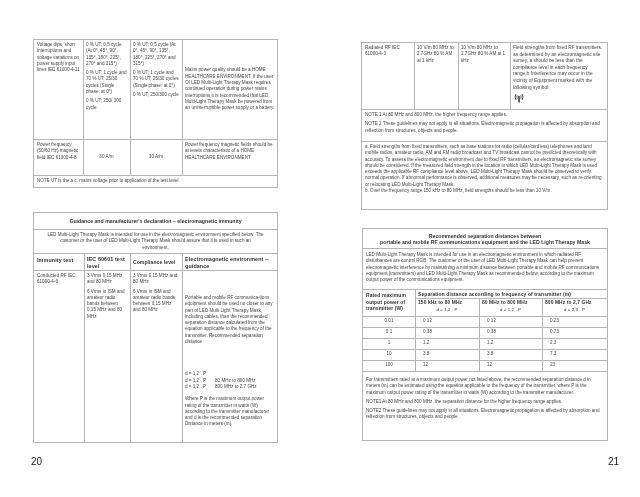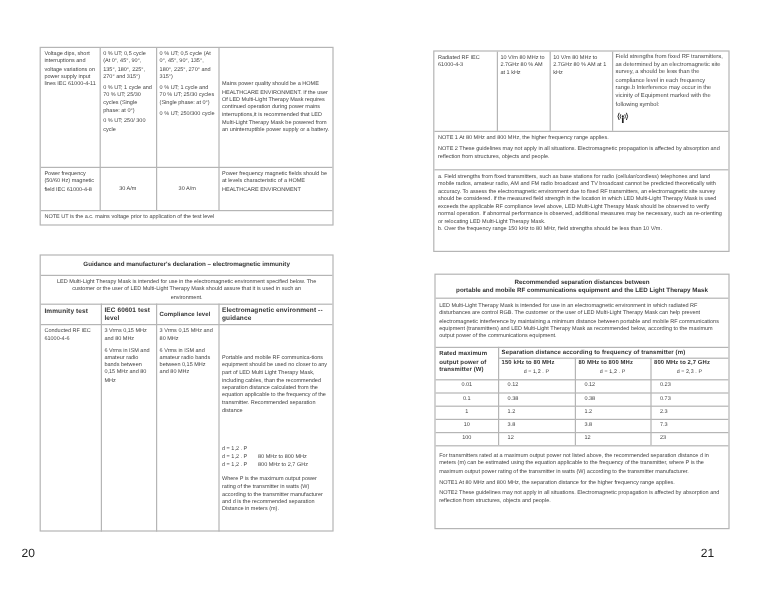--- a/index.html
+++ b/index.html
@@ -86,21 +86,21 @@
     </div>
     <div class="cell" style="left:148px;top:58px;width:95px;padding-top:24px;">
       <div class="para" style="margin-bottom:26px;">Portable and mobile RF communica-tions equipment should be used no closer to any part of LED Multi Light Therapy Mask, including cables, than the recommended separation distance calculated from the equation applicable to the frequency of the transmitter. Recommended separation distance</div>
       <div><span>d = 1,2 . P</span></div>
       <div><span style="display:inline-block;width:30px;">d = 1,2 . P</span><span>80 MHz to 800 MHz</span></div>
       <div style="margin-bottom:6px;"><span style="display:inline-block;width:30px;">d = 1,2 . P</span><span>800 MHz to 2,7 GHz</span></div>
       <div class="para">Where P is the maximum output power rating of the transmitter in watts (W) according to the transmitter manufacturer and d is the recommended separation Distance in meters (m).</div>
     </div>
   </div>
 
-  <div class="pnum" style="left:18px;">20</div>
+  <div class="pnum" style="left:31px;">20</div>
 </div>
 
 <div class="page right">
 
   <div class="tbl" style="left:41px;top:42px;width:247px;height:168px;">
     <div class="vline" style="left:52px;top:0;height:66px;"></div>
     <div class="vline" style="left:96px;top:0;height:66px;"></div>
     <div class="vline" style="left:148px;top:0;height:66px;"></div>
     <div class="hline" style="left:0;top:66px;width:245px;"></div>
     <div class="hline" style="left:0;top:98px;width:245px;"></div>
@@ -200,14 +200,14 @@
       <div class="cell" style="left:185px;top:131px;width:59px;padding:2px;">23</div>
     </div>
 
     <div class="cell" style="left:0;top:146px;width:244px;">
       <div class="para">For transmitters rated at a maximum output power not listed above, the recommended separation distance d in meters (m) can be estimated using the equation applicable to the frequency of the transmitter, where P is the maximum output power rating of the transmitter in watts (W) according to the transmitter manufacturer.</div>
       <div class="para">NOTE1 At 80 MHz and 800 MHz, the separation distance for the higher frequency range applies.</div>
       <div>NOTE2 These guidelines may not apply in all situations. Electromagnetic propagation is affected by absorption and reflection from structures, objects and people.</div>
     </div>
   </div>
 
-  <div class="pnum" style="left:264px;text-align:right;">21</div>
+  <div class="pnum" style="left:288px;text-align:right;">21</div>
 </div>
 
 </body></html>

